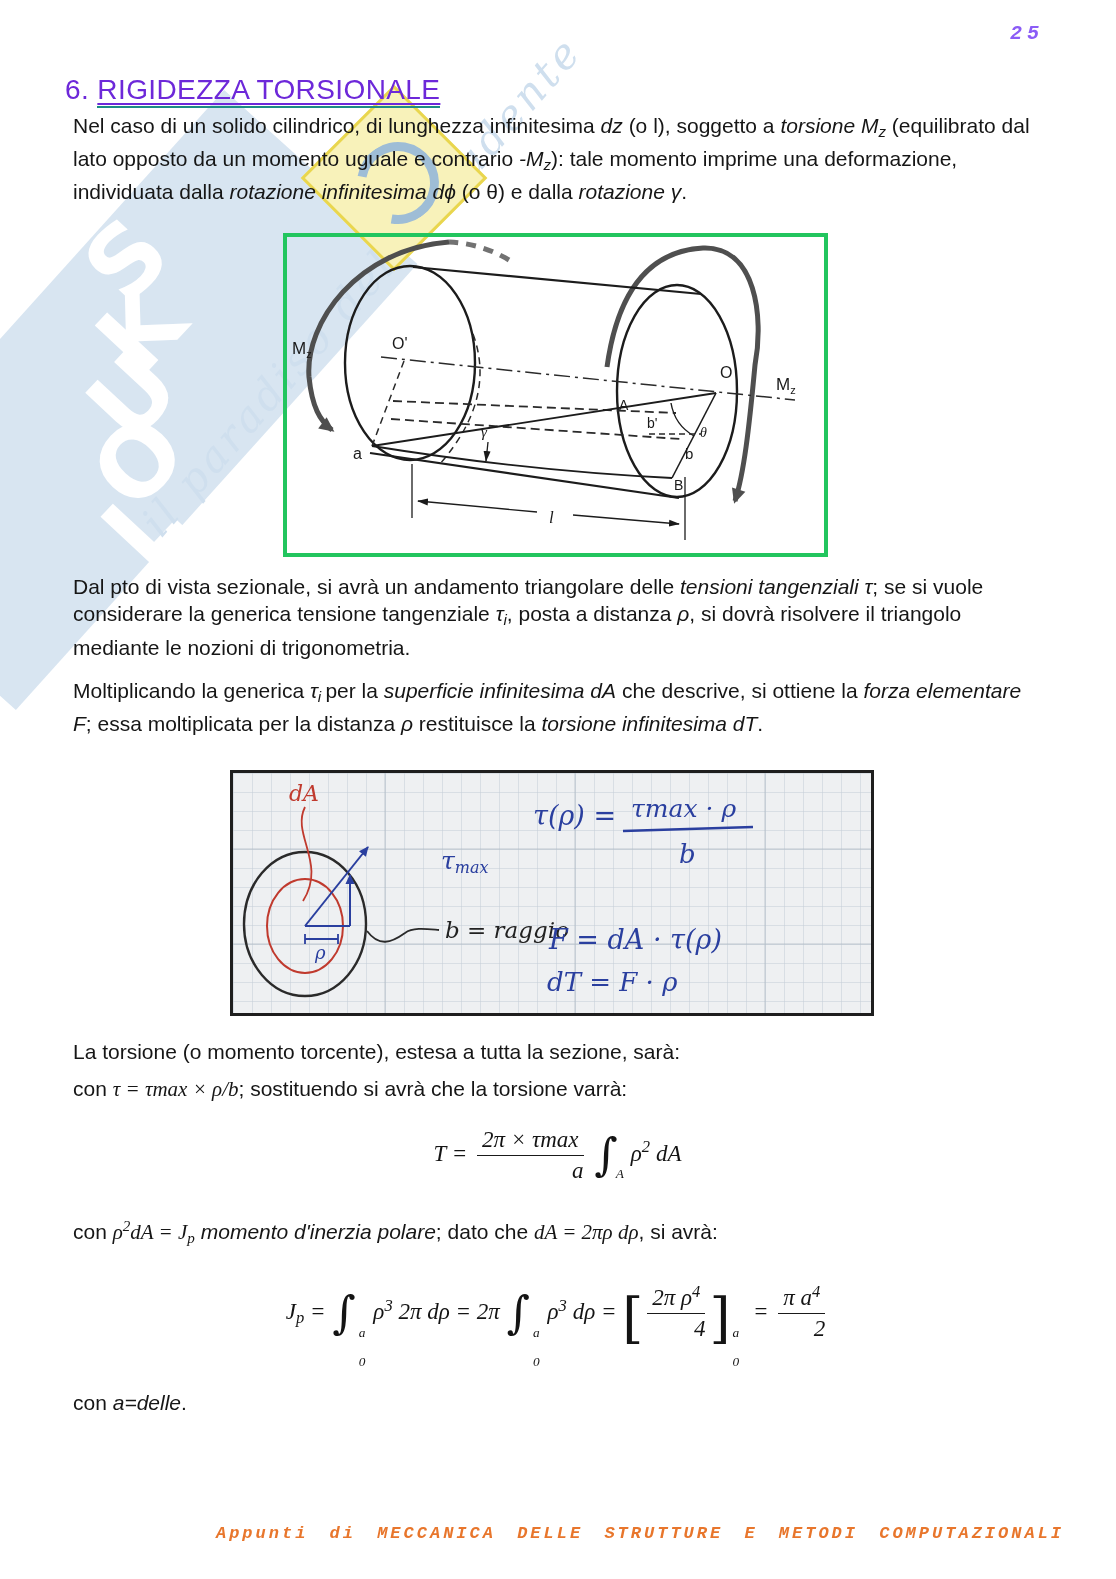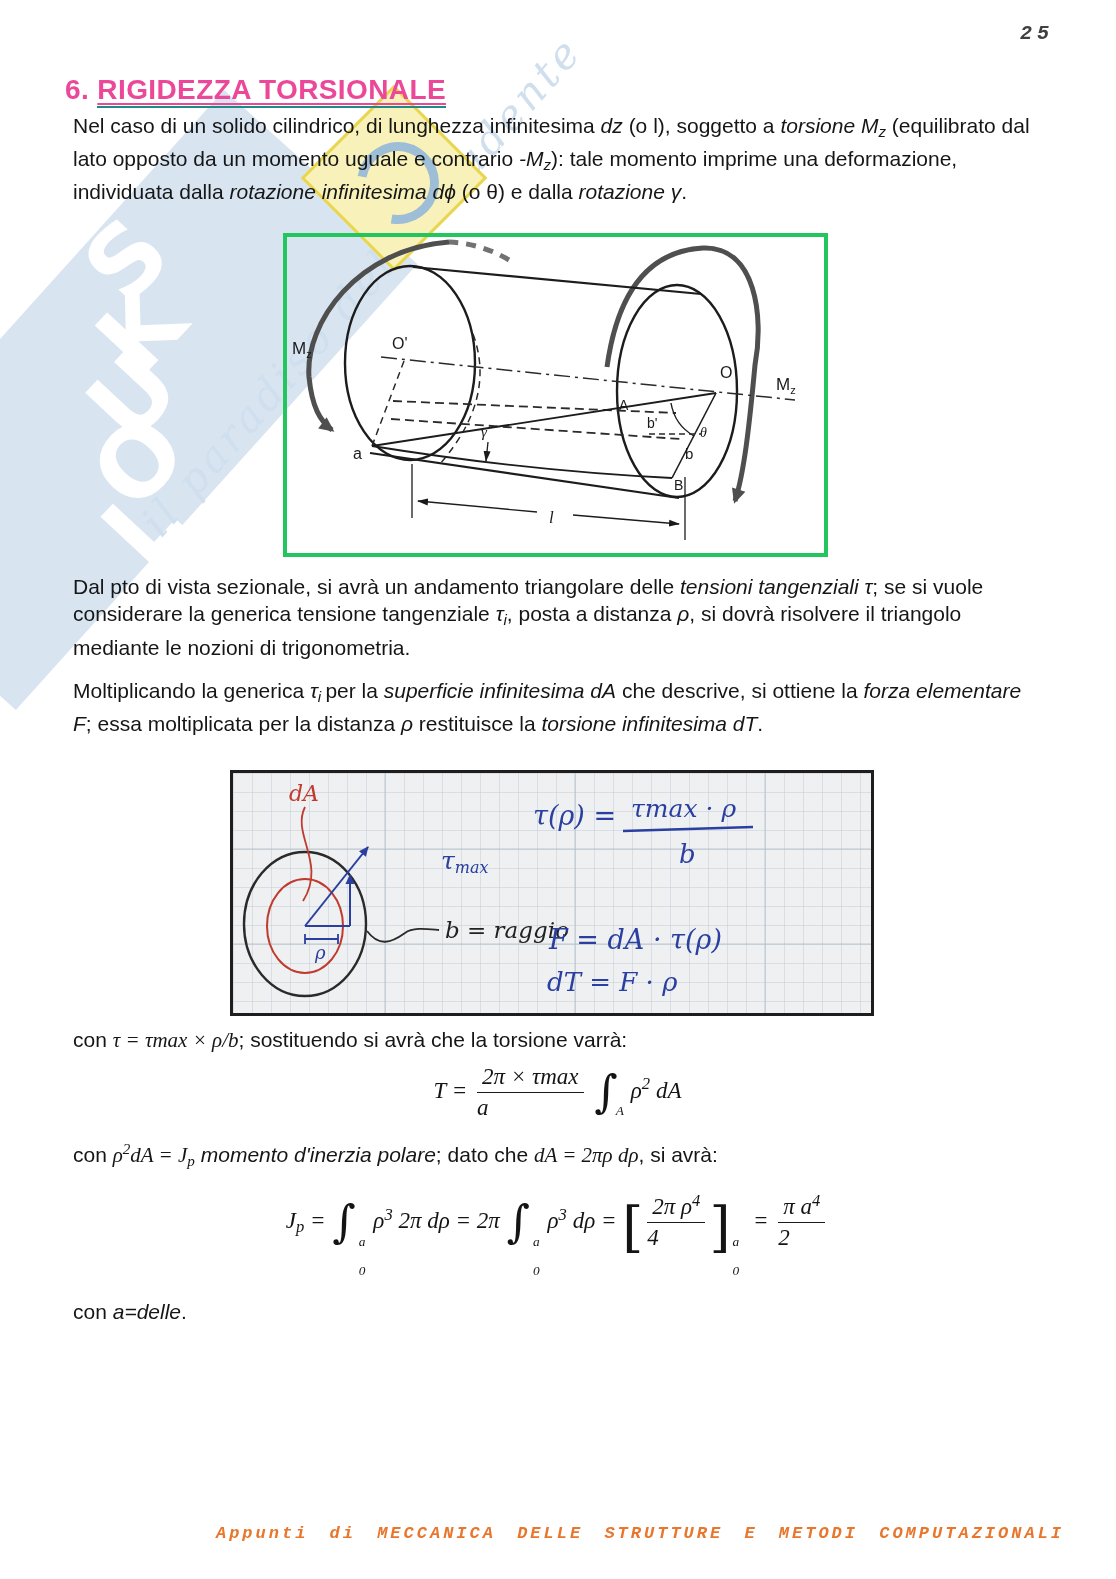--- a/index.html
+++ b/index.html
@@ -14,29 +14,29 @@
              color:#ffffff;transform:rotate(-47deg);font-family:"DejaVu Sans",sans-serif;}
   .wm-script{position:absolute;left:150px;top:505px;transform:rotate(-49deg);
              transform-origin:0 50%;font-family:"DejaVu Serif",serif;font-style:italic;
              font-size:42px;color:#cfdfee;letter-spacing:4px;white-space:nowrap;}
   .wm-diamond{position:absolute;left:328px;top:112px;width:126px;height:126px;
               transform:rotate(45deg);background:#f8f2ba;border:3px solid #e9d64e;}
   .wm-swirl{position:absolute;left:357px;top:142px;width:64px;height:64px;border:9px solid #8fb4dc;
             border-radius:50%;border-left-color:transparent;transform:rotate(-35deg);opacity:.85;}
 
   
-  .pagenum{position:absolute;top:22px;right:62px;z-index:2;font-family:"Liberation Mono",monospace;
-           font-style:italic;font-weight:bold;font-size:20px;letter-spacing:5px;color:#404040;}
+  .pagenum{position:absolute;top:22px;right:72px;z-index:2;font-family:"Liberation Mono",monospace;
+           font-style:italic;font-weight:bold;font-size:20px;letter-spacing:5px;color:#8b5cf6;}
   .footer{position:absolute;top:1524px;left:82px;right:-82px;z-index:2;text-align:center;
           color:#E8762C;font-family:"Liberation Mono",monospace;font-weight:bold;font-style:italic;
           font-size:17px;letter-spacing:3px;word-spacing:8px;}
 
   
   .content{position:relative;z-index:1;padding:74px 66px 0 65px;}
-  h1{margin:0;font-size:28px;font-weight:bold;color:#ec4899;letter-spacing:.4px;}
+  h1{margin:0;font-size:28px;font-weight:normal;color:#6d28d9;letter-spacing:.4px;}
   .ttext{text-decoration:underline;text-decoration-thickness:2px;text-underline-offset:4px;
          border-bottom:2px solid #1C8C85;padding-bottom:1px;}
   p{margin:8px;font-size:21px;line-height:27px;color:#161616;}
   .mt6{margin-top:6px;}.mt8{margin-top:8px;}.mt10{margin-top:10px;}.mt12{margin-top:12px;}
   .mt14{margin-top:14px;}.mt16{margin-top:16px;}.mt20{margin-top:20px;}.mt22{margin-top:22px;}
 
   .fig1-wrap{margin:28px 0 0 218px;width:537px;border:4px solid #22c55e;line-height:0;background:transparent;}
   .fig2-wrap{margin:33px 0 0 165px;width:638px;border:3px solid #1e1e1e;line-height:0;background:#eef0f2;}
 
   
@@ -48,21 +48,21 @@
   .formula{text-align:center;font-size:23px;color:#141414;font-family:"Liberation Serif",serif;}
   .int{font-family:"DejaVu Serif",serif;font-style:normal;font-size:195%;vertical-align:-0.22em;
        line-height:0;padding:0 1px;}
   .ilo{font-family:"Liberation Serif",serif;font-style:italic;font-size:58%;
        vertical-align:-1.35em;margin:0 7px 0 -3px;}
   .br{font-family:"DejaVu Serif",serif;font-style:normal;font-size:235%;font-weight:400;
       vertical-align:-0.34em;line-height:0;}
   .lims{display:inline-flex;flex-direction:column;justify-content:space-between;height:3.2em;
         font-size:58%;font-family:"Liberation Serif",serif;font-style:italic;
         vertical-align:-1.4em;line-height:1;margin:0 8px 0 2px;}
-  .frac{display:inline-block;vertical-align:-0.78em;text-align:left;margin:2px 4px;line-height:1.15;}
+  .frac{display:inline-block;vertical-align:-0.78em;text-align:right;margin:16px 4px;line-height:1.15;}
   .fn{display:block;border-bottom:1.6px solid #1a1a1a;padding:0 5px 2px;}
   .fd{display:block;padding-top:2px;}
 </style>
 </head>
 <body>
 
 <div class="page">
 
   <div class="wm">
     <div class="wm-band"></div>
@@ -174,20 +174,21 @@
 
         <text x="300" y="52" font-size="27" fill="#2a3f9f" font-style="italic" font-family="DejaVu Serif,serif">τ(ρ) =</text>
         <text x="398" y="44" font-size="25" fill="#2a3f9f" font-style="italic" font-family="DejaVu Serif,serif">τmax · ρ</text>
         <path d="M390,58 L520,54" stroke="#2a3f9f" stroke-width="2.6"></path>
         <text x="446" y="90" font-size="26" fill="#2a3f9f" font-style="italic" font-family="DejaVu Serif,serif">b</text>
         <text x="316" y="176" font-size="27" fill="#2a3f9f" font-style="italic" font-family="DejaVu Serif,serif">F = dA · τ(ρ)</text>
         <text x="314" y="218" font-size="26" fill="#2a3f9f" font-style="italic" font-family="DejaVu Serif,serif">dT = F · ρ</text>
       </svg>
     </div>
 
+    <p class="mt22"><span>La torsione (o momento torcente), estesa a tutta la sezione, sarà:</span></p>
     <p class="mt10"><span>con  </span><span class="m">τ = τmax × ρ/b</span><span>; sostituendo si avrà che la torsione varrà:</span></p>
     <div class="formula mt6"><span class="m">T = </span><span class="frac"><span class="fn"><span class="m">2π × τmax</span></span><span class="fd"><span class="m">a</span></span></span><span class="m"> </span><span class="int">∫</span><span class="ilo">A</span><span class="m">ρ</span><span class="m sup">2</span><span class="m"> dA</span></div>
     <p class="mt12"><span>con </span><span class="m">ρ</span><span class="m sup">2</span><span class="m">dA = J</span><span class="m sub">p</span><span>  </span><span class="i">momento d'inerzia polare</span><span>; dato che </span><span class="m">dA = 2πρ dρ</span><span>, si avrà:</span></p>
     <div class="formula mt14"><span class="m">J</span><span class="m sub">p</span><span class="m"> = </span><span class="int">∫</span><span class="lims">
           <span>a</span>
           <span>0</span>
         </span><span class="m">ρ</span><span class="m sup">3</span><span class="m"> 2π dρ = 2π </span><span class="int">∫</span><span class="lims">
           <span>a</span>
           <span>0</span>
         </span><span class="m">ρ</span><span class="m sup">3</span><span class="m"> dρ = </span><span class="br">[</span><span class="frac"><span class="fn"><span class="m">2π ρ</span><span class="m sup">4</span></span><span class="fd"><span class="m">4</span></span></span><span class="br">]</span><span class="lims">

